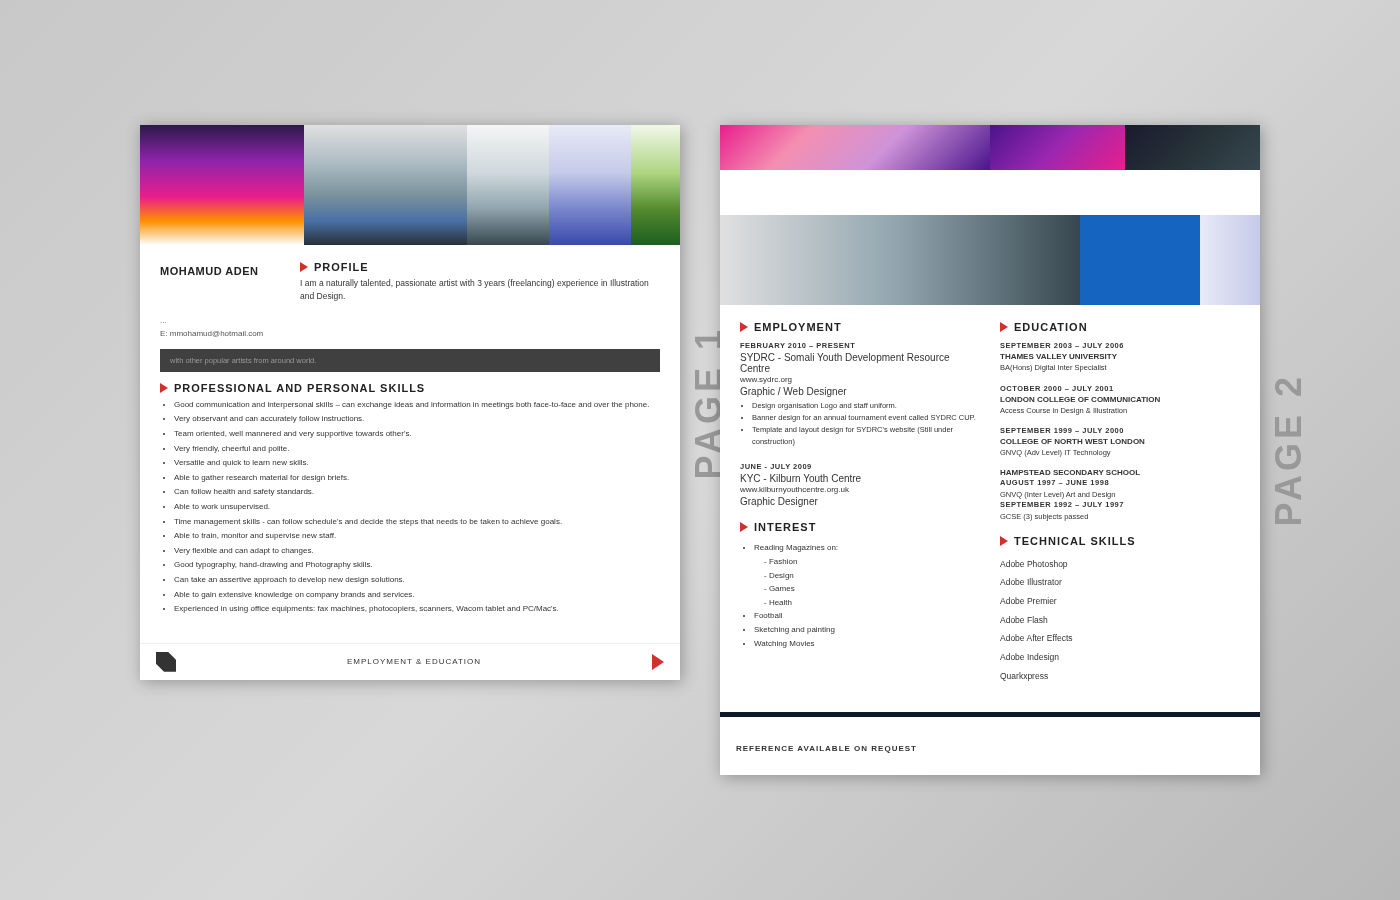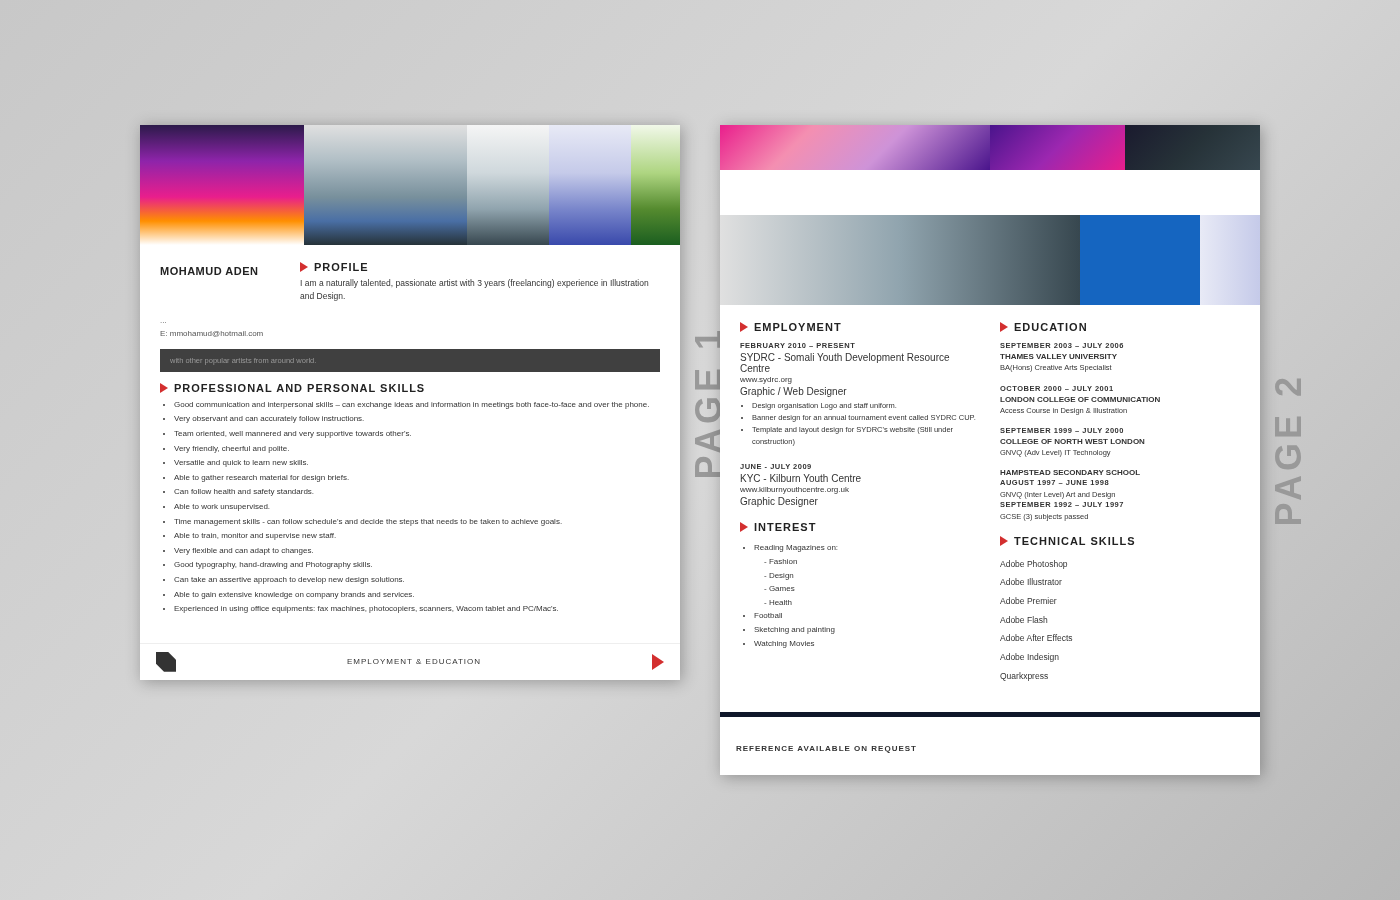--- a/index.html
+++ b/index.html
@@ -415,21 +415,21 @@
           <div class="col-right">
 
             <div class="p2-section-header">
               <span class="triangle-icon"></span>
               <span class="section-title">EDUCATION</span>
             </div>
 
             <div class="edu-entry">
               <p class="edu-date">SEPTEMBER 2003 – JULY 2006</p>
               <p class="edu-school">THAMES VALLEY UNIVERSITY</p>
-              <p class="edu-detail">BA(Hons) Creative Arts Specialist</p>
+              <p class="edu-detail">BA(Hons) Digital Inter Specialist</p>
             </div>
             <div class="edu-entry">
               <p class="edu-date">OCTOBER 2000 – JULY 2001</p>
               <p class="edu-school">LONDON COLLEGE OF COMMUNICATION</p>
               <p class="edu-detail">Access Course in Design &amp; Illustration</p>
             </div>
             <div class="edu-entry">
               <p class="edu-date">SEPTEMBER 1999 – JULY 2000</p>
               <p class="edu-school">COLLEGE OF NORTH WEST LONDON</p>
               <p class="edu-detail">GNVQ (Adv Level) IT Technology</p>

